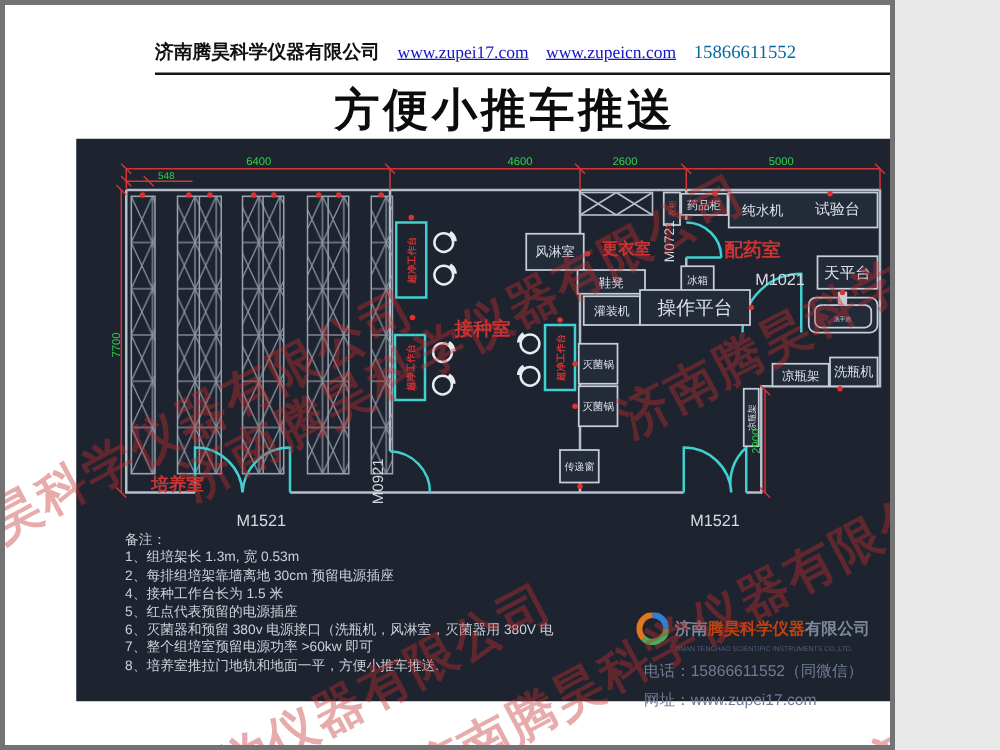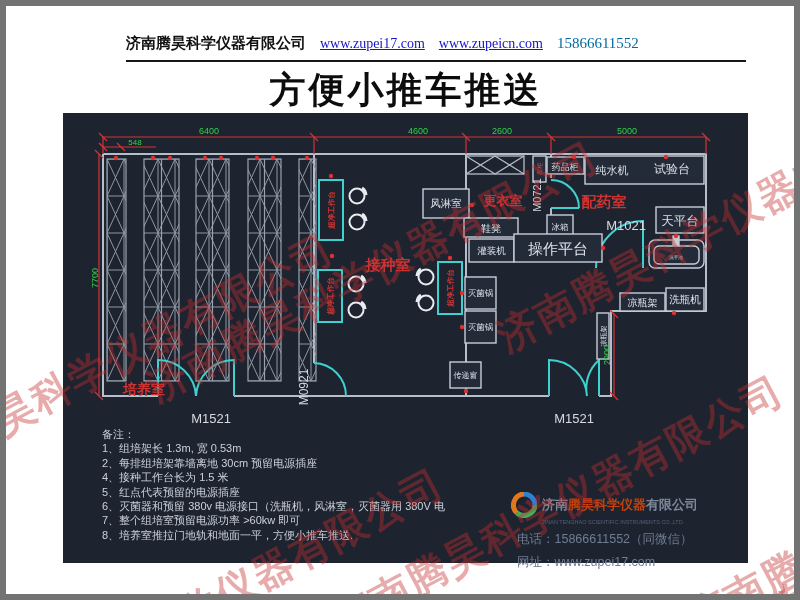--- a/index.html
+++ b/index.html
@@ -1,17 +1,17 @@
 <!DOCTYPE html>
 <html><head>
 <meta charset="utf-8">
 <style>
   html,body{margin:0;padding:0;background:#e9e9e9;}
-  .page{position:relative;width:800px;height:600px;background:#ffffff;overflow:hidden;
-        font-family:"Liberation Sans",sans-serif;border:6px solid #737373;box-sizing:border-box;}
+  .page{position:relative;width:716px;height:600px;background:#ffffff;overflow:hidden;
+        font-family:"Liberation Sans",sans-serif;border:4px solid #737373;box-sizing:border-box;}
   
   .hdr{position:absolute;top:28px;left:120px;width:620px;height:24px;font-size:15px;color:#111;
        display:flex;align-items:baseline;gap:14px;white-space:nowrap;font-family:"Liberation Serif",serif;}
   .hdr .co{font-weight:600;}
   .hdr a{color:#1414c8;text-decoration:underline;font-size:14px;}
   .hdr .tel{color:#0369a1;}
   .hrule{position:absolute;top:54px;left:120px;width:620px;border-top:2px solid #161616;}
   .title{position:absolute;top:60px;left:0;width:800px;text-align:center;font-size:36px;font-weight:bold;
          color:#0c0c0c;letter-spacing:3px;}
   

